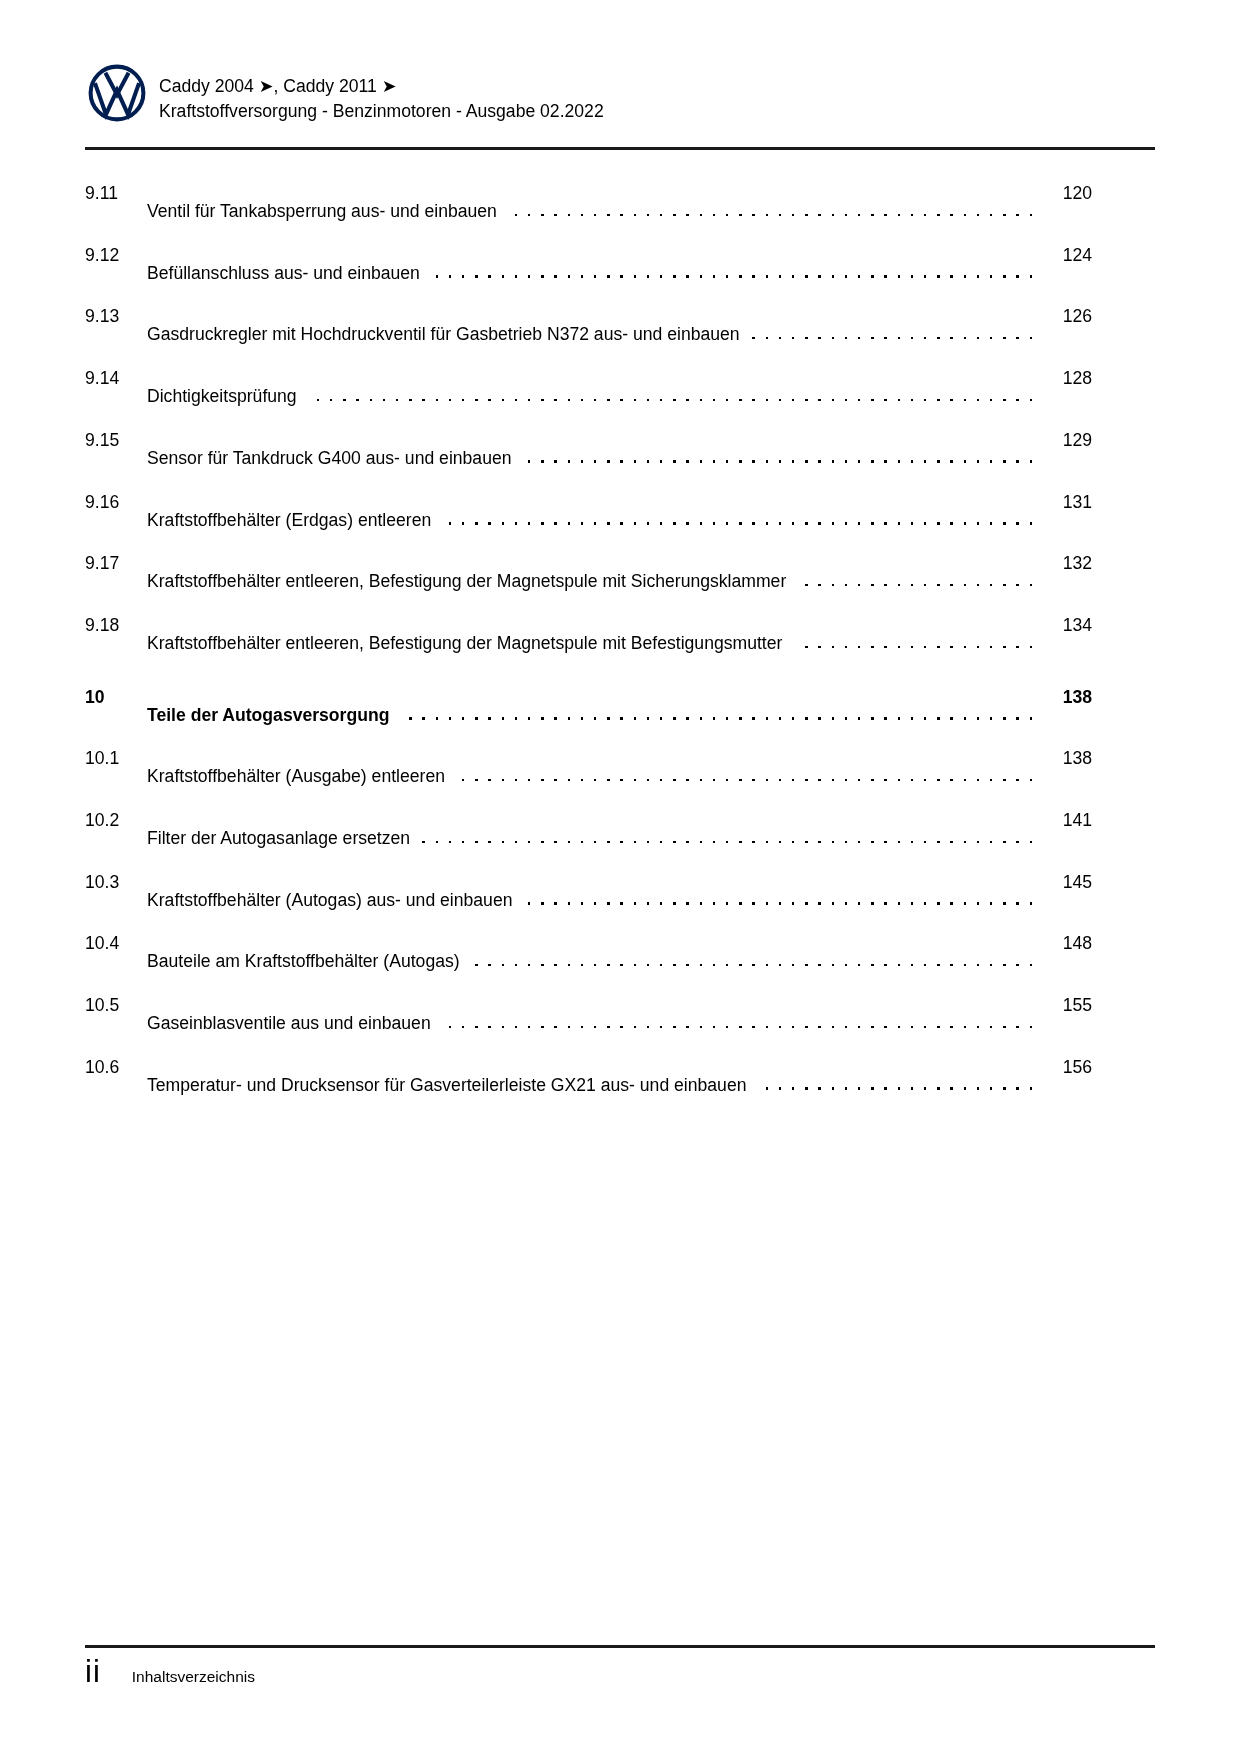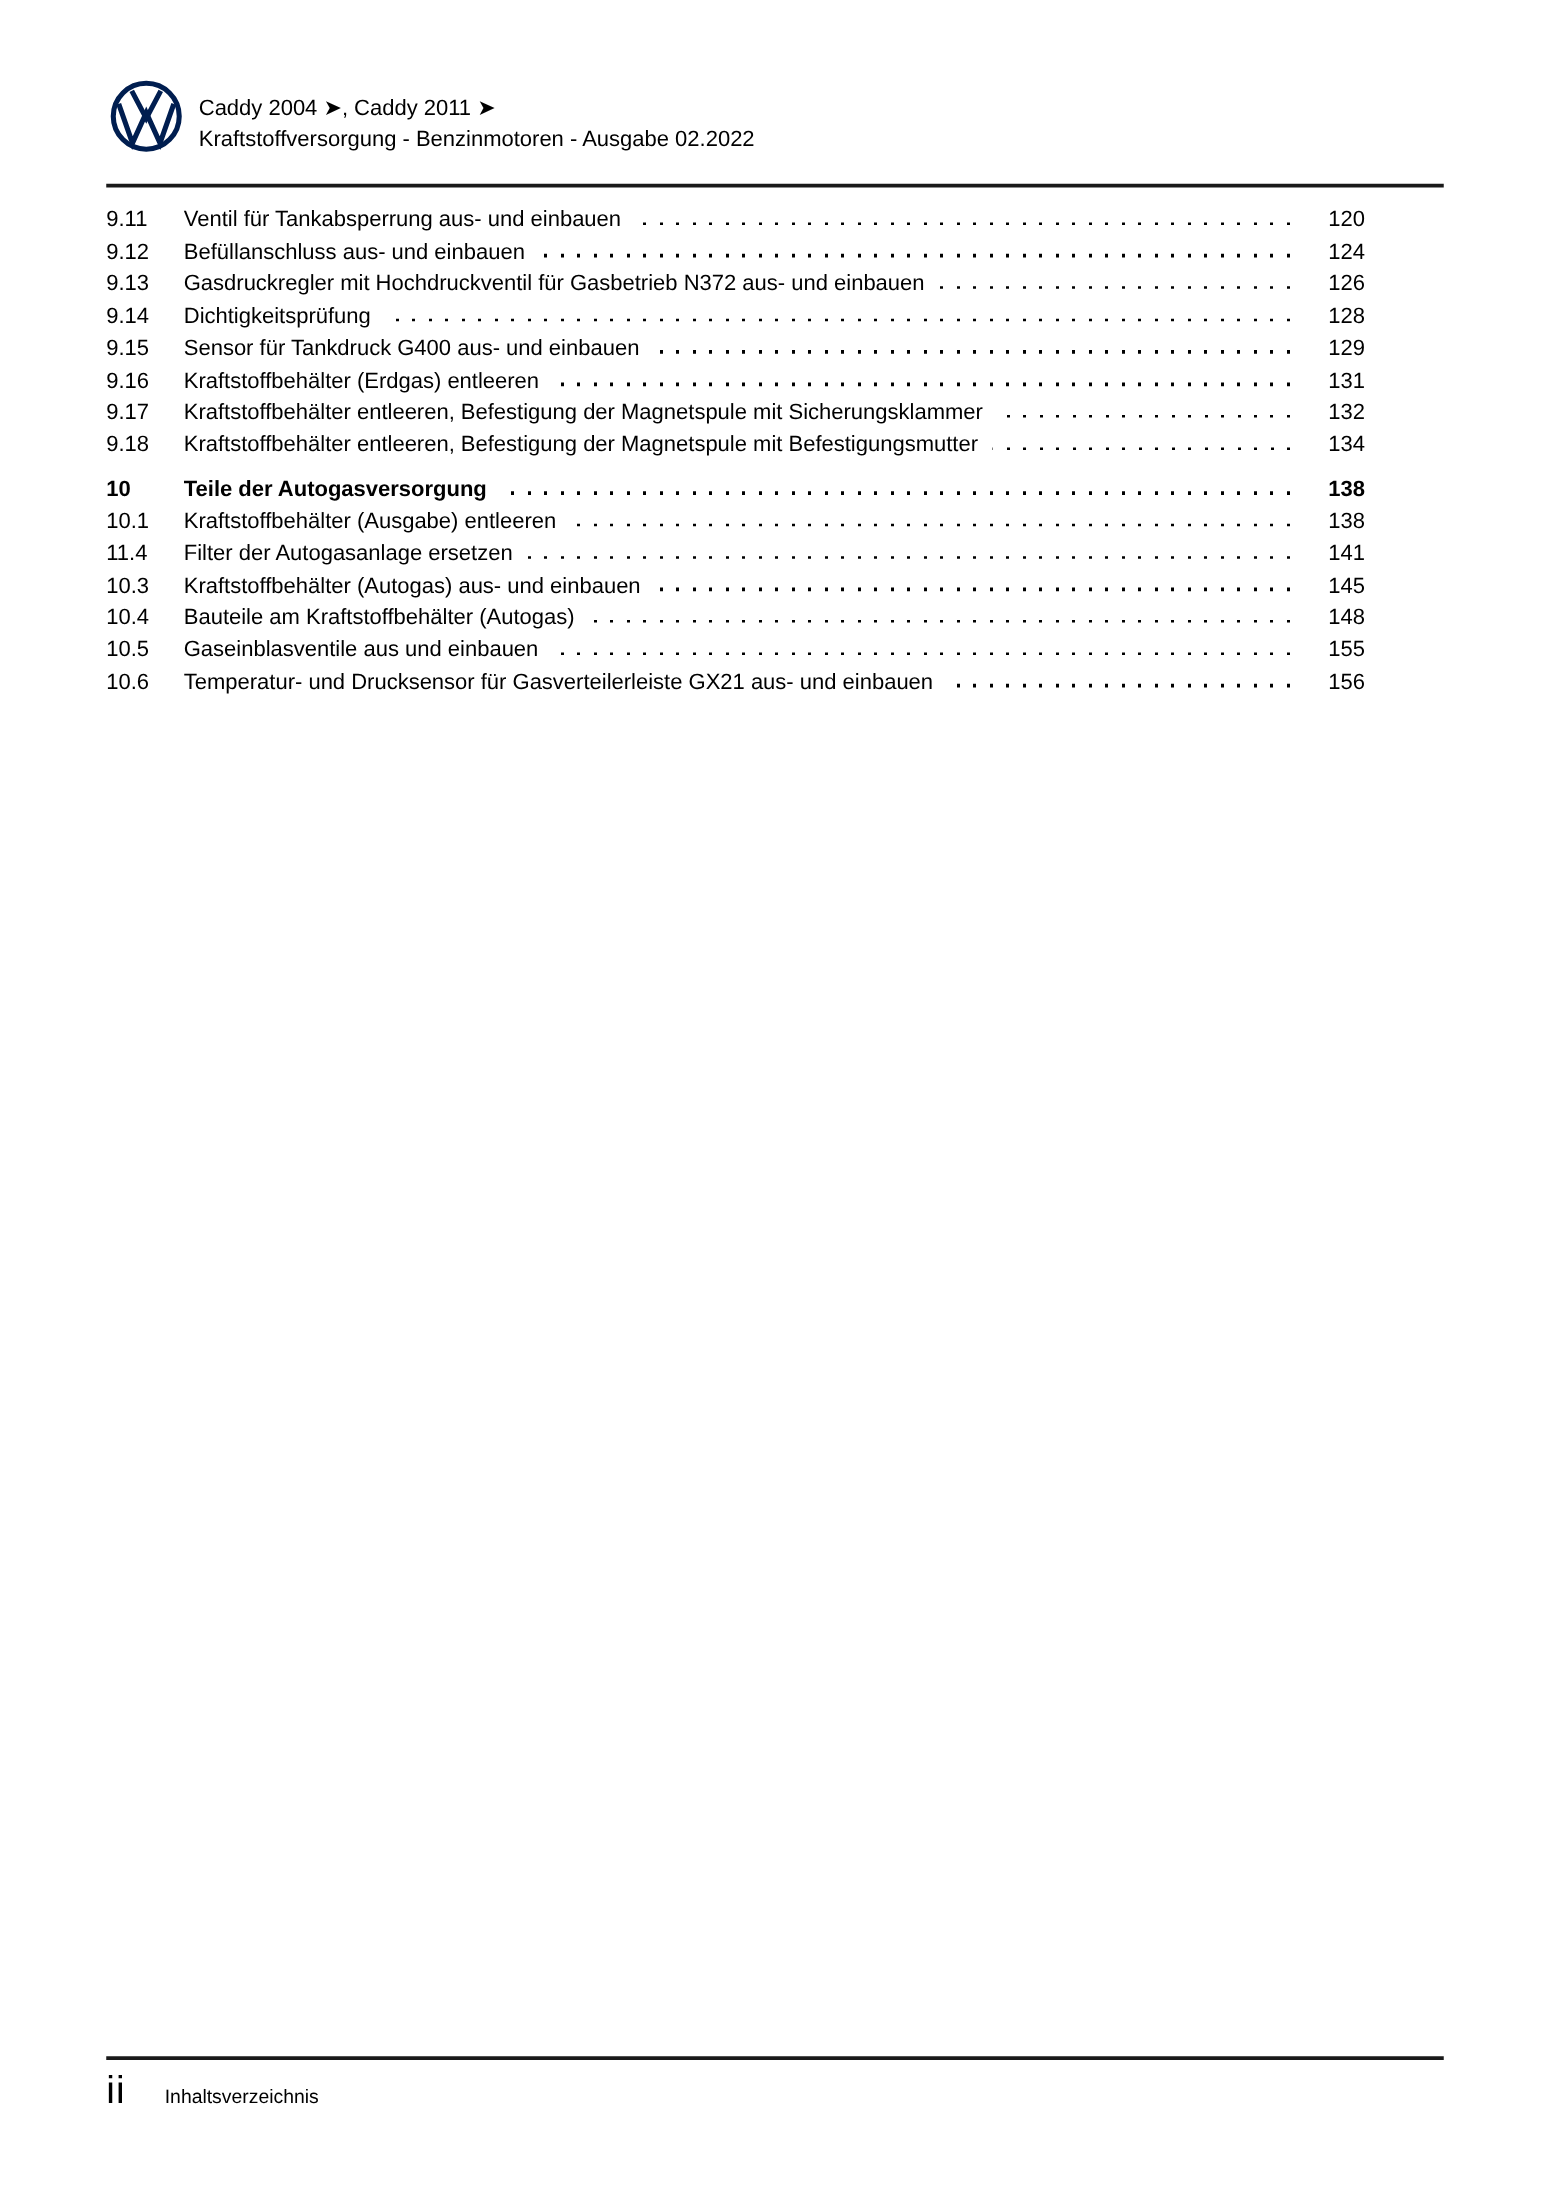--- a/index.html
+++ b/index.html
@@ -24,21 +24,21 @@
   .toc { position: absolute; left: 85px; top: 163px; width: 1070px; }
   .toc-row {
     display: flex; align-items: center;
     padding-right: 63px;
     font-size: 17.6px; line-height: 25.7px;
     white-space: nowrap;
   }
   .toc-row.bold { font-weight: bold; }
   .toc-row.section-gap { margin-top: 10px; }
   .toc-num { flex: 0 0 62px; }
-  .toc-mid { flex: 1; display: flex; align-items: baseline; min-width: 0; }
+  .toc-mid { flex: 1; display: flex; align-items: baseline; min-width: 0; margin-top: 36px; }
   .toc-title { flex: 0 0 auto; }
   .toc-leader {
     flex: 1 1 auto;
     height: 2.4px;
     margin: 0 14px 0 12px;
     position: relative; top: -1px;
     background: repeating-linear-gradient(to left, #000 0 2.4px, transparent 2.4px 13.2px);
     min-width: 12px;
   }
   .toc-page { flex: 0 0 46px; text-align: right; }
@@ -156,21 +156,21 @@
       <div class="toc-row">
         <span class="toc-num">10.1</span>
         <span class="toc-mid">
           <span class="toc-title">Kraftstoffbehälter (Ausgabe) entleeren</span>
           <span class="toc-leader"></span>
         </span>
         <span class="toc-page">138</span>
       </div>
 
       <div class="toc-row">
-        <span class="toc-num">11.4</span>
+        <span class="toc-num">10.2</span>
         <span class="toc-mid">
           <span class="toc-title">Filter der Autogasanlage ersetzen</span>
           <span class="toc-leader"></span>
         </span>
         <span class="toc-page">141</span>
       </div>
 
       <div class="toc-row">
         <span class="toc-num">10.3</span>
         <span class="toc-mid">

